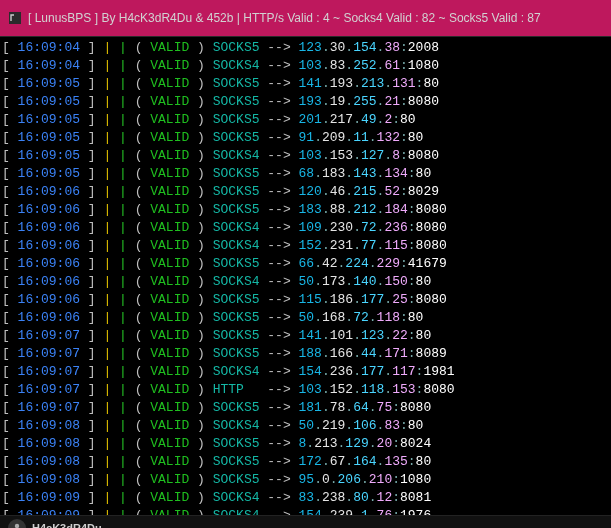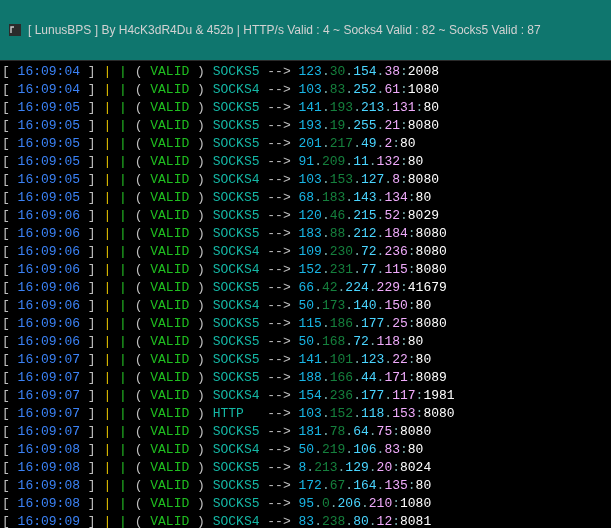--- a/index.html
+++ b/index.html
@@ -1,31 +1,31 @@
 <!DOCTYPE html>
 <html><head>
 <meta charset="utf-8">
 <style>
   html,body{margin:0;padding:0;background:#0b0b0b;font-family:Consolas,'Courier New',monospace;font-size:13px;line-height:18px;color:#ddd}
   .window{width:611px;height:528px;overflow:hidden;background:#0f0f0f;box-shadow:0 0 0 1px #333 inset}
-  .titlebar{height:28px;display:flex;align-items:center;padding:16px 8px;background:#0f766e;color:#d2d2d2;font-family:'Segoe UI',Arial,sans-serif;font-size:12px;border-bottom:1px solid #2a2a2a}
+  .titlebar{height:28px;display:flex;align-items:center;padding:4px 8px;background:#be185d;color:#d2d2d2;font-family:'Segoe UI',Arial,sans-serif;font-size:12px;border-bottom:1px solid #2a2a2a}
   .titlebar .icon{width:14px;height:14px;margin-right:6px;display:inline-flex;align-items:center;justify-content:center}
   .term{background:#000;padding:2px 0 0 2px;height:calc(528px - 28px - 24px);overflow:hidden}
   .row{white-space:pre}
   .obr{color:#c0c0c0}
   .ts{color:#3b82f6}
   .cbr{color:#c0c0c0}
   .pipe1{color:#e2c100}
   .pipe2{color:#25c425}
   .paren{color:#bfbfbf}
   .valid{color:#1fbf1f}
   .proto{color:#14b8a6}
   .arrow{color:#c0c0c0}
   .oc1{color:#18b6e6}
-  .oc2{color:#15803d}
+  .oc2{color:#e5e5e5}
   .oc3{color:#4ad5ff}
   .oc4{color:#f0abfc}
   .port{color:#ffffff}
   .dot{color:#7aa}
   .status{height:24px;background:#111;display:flex;align-items:center;padding:0 8px;font-family:'Segoe UI',Arial,sans-serif;font-size:11px;color:#9a9a9a;border-top:1px solid #222}
   .status .av{width:18px;height:18px;border-radius:50%;background:#333;margin-right:6px;display:inline-flex;align-items:center;justify-content:center}
   .status .nm{color:#cfcfcf;font-weight:600;margin-right:16px}
 </style>
 </head>
 <body>

